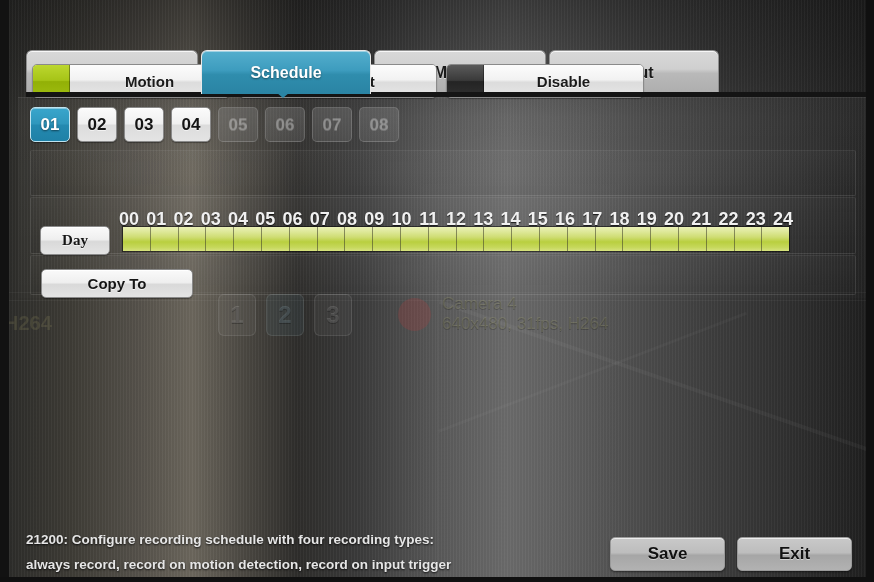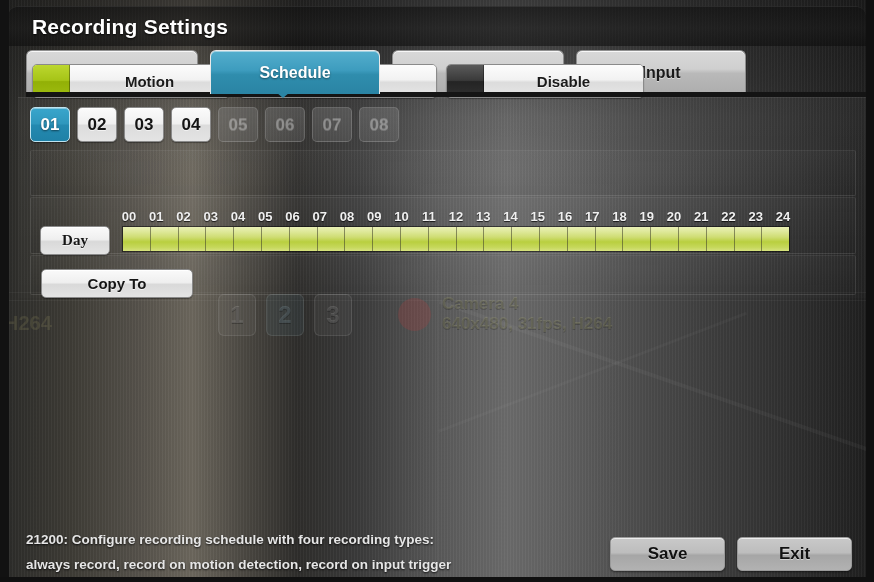--- a/index.html
+++ b/index.html
@@ -33,21 +33,21 @@
     text-shadow:0 1px 0 rgba(0,0,0,.25);
   }
   .bg-numbtn.b2{background:rgba(120,175,205,.08);color:rgba(175,205,225,.19);}
   .bg-rec-dot{
     position:absolute;left:398px;top:298px;width:33px;height:33px;border-radius:50%;
     background:rgba(190,60,60,.22);
   }
   .bg-camtext{
     position:absolute;left:442px;top:294px;
     color:rgba(198,196,120,.17);
-    font-size:17px;font-weight:bold;line-height:20px;
+    font-size:17px;font-weight:normal;line-height:20px;
     text-shadow:0 1px 0 rgba(0,0,0,.2);
   }
   .bg-h264{
     position:absolute;left:4px;top:312px;
     color:rgba(180,175,110,.16);
     font-size:20px;font-weight:bold;
   }
   .bg-hairline{position:absolute;left:0;right:0;height:1px;background:rgba(255,255,255,.045);}
   .bg-diag{
     position:absolute;left:440px;top:300px;width:470px;height:4px;
@@ -84,21 +84,21 @@
   .tab{
     position:relative;width:168px;height:43px;margin-right:0;
     border-radius:6px 6px 0 0;
     border:1px solid #8f8f8f;border-bottom:none;
     background:linear-gradient(180deg,#d8d8d8 0%,#cfcfcf 42%,#b9b9b9 52%,#adadad 100%);
     color:#1a1a1a;font-size:16px;font-weight:bold;
     display:flex;align-items:center;justify-content:center;
     box-shadow:inset 0 1px 0 rgba(255,255,255,.8);
     text-shadow:0 1px 0 rgba(255,255,255,.5);
   }
-  .tab + .tab{margin-left:12px;text-align:right;}
+  .tab + .tab{margin-left:3px;text-align:right;}
   .tab.active{
     background:linear-gradient(180deg,#54aecd 0%,#3d9cbe 45%,#2f8dad 55%,#2a84a4 100%);
     border:1px solid #e9e9e9;border-bottom:none;
     color:#ffffff;
     text-shadow:0 1px 2px rgba(0,0,0,.45);
     box-shadow:inset 0 1px 0 rgba(255,255,255,.45);
     z-index:3;
   }
   .tab-w1{width:170px;}
   .tab-w2{width:168px;}
@@ -176,21 +176,21 @@
     background:linear-gradient(180deg,#ff3434 0%,#f00a0a 46%,#cf0000 54%,#e11414 100%);
     color:#5d0000;text-shadow:0 1px 0 rgba(255,120,120,.35);
   }
 
   
   .hours{
     position:absolute;left:108px;top:203px;width:680px;height:18px;
     display:flex;justify-content:space-between;
   }
   .hour{
-    width:26px;text-align:center;font-size:13px;font-weight:bold;
+    width:26px;text-align:center;font-size:18px;font-weight:bold;
     color:#f0f0f0;text-shadow:0 1px 1px rgba(0,0,0,.75);
   }
   .daybtn{
     position:absolute;left:32px;top:220px;width:68px;height:27px;border-radius:5px;
     border:1px solid #8a8a8a;
     background:linear-gradient(180deg,#fafafa 0%,#efefef 46%,#d9d9d9 54%,#e4e4e4 100%);
     color:#151515;font-size:15px;font-weight:bold;
     display:flex;align-items:center;justify-content:center;
     box-shadow:inset 0 1px 0 rgba(255,255,255,.9),0 1px 1px rgba(0,0,0,.35);
     text-shadow:0 1px 0 rgba(255,255,255,.65);
@@ -264,23 +264,20 @@
     <div class="bg-camtext">
       <div>Camera 4</div>
       <div>640x480, 31fps, H264</div>
     </div>
 
     <div class="bg-h264">H264</div>
   </div>
 
   <div class="dialog">
 
-    <div class="titlebar">
-      <div class="title">Recording Settings</div>
-    </div>
 
     <div class="tabs-underline"></div>
 
     <div class="tabs">
       <div class="tab tab-w1">
         <span>Mode</span>
       </div>
       <div class="tab tab-w2 active">
         <span>Schedule</span>
       </div>

